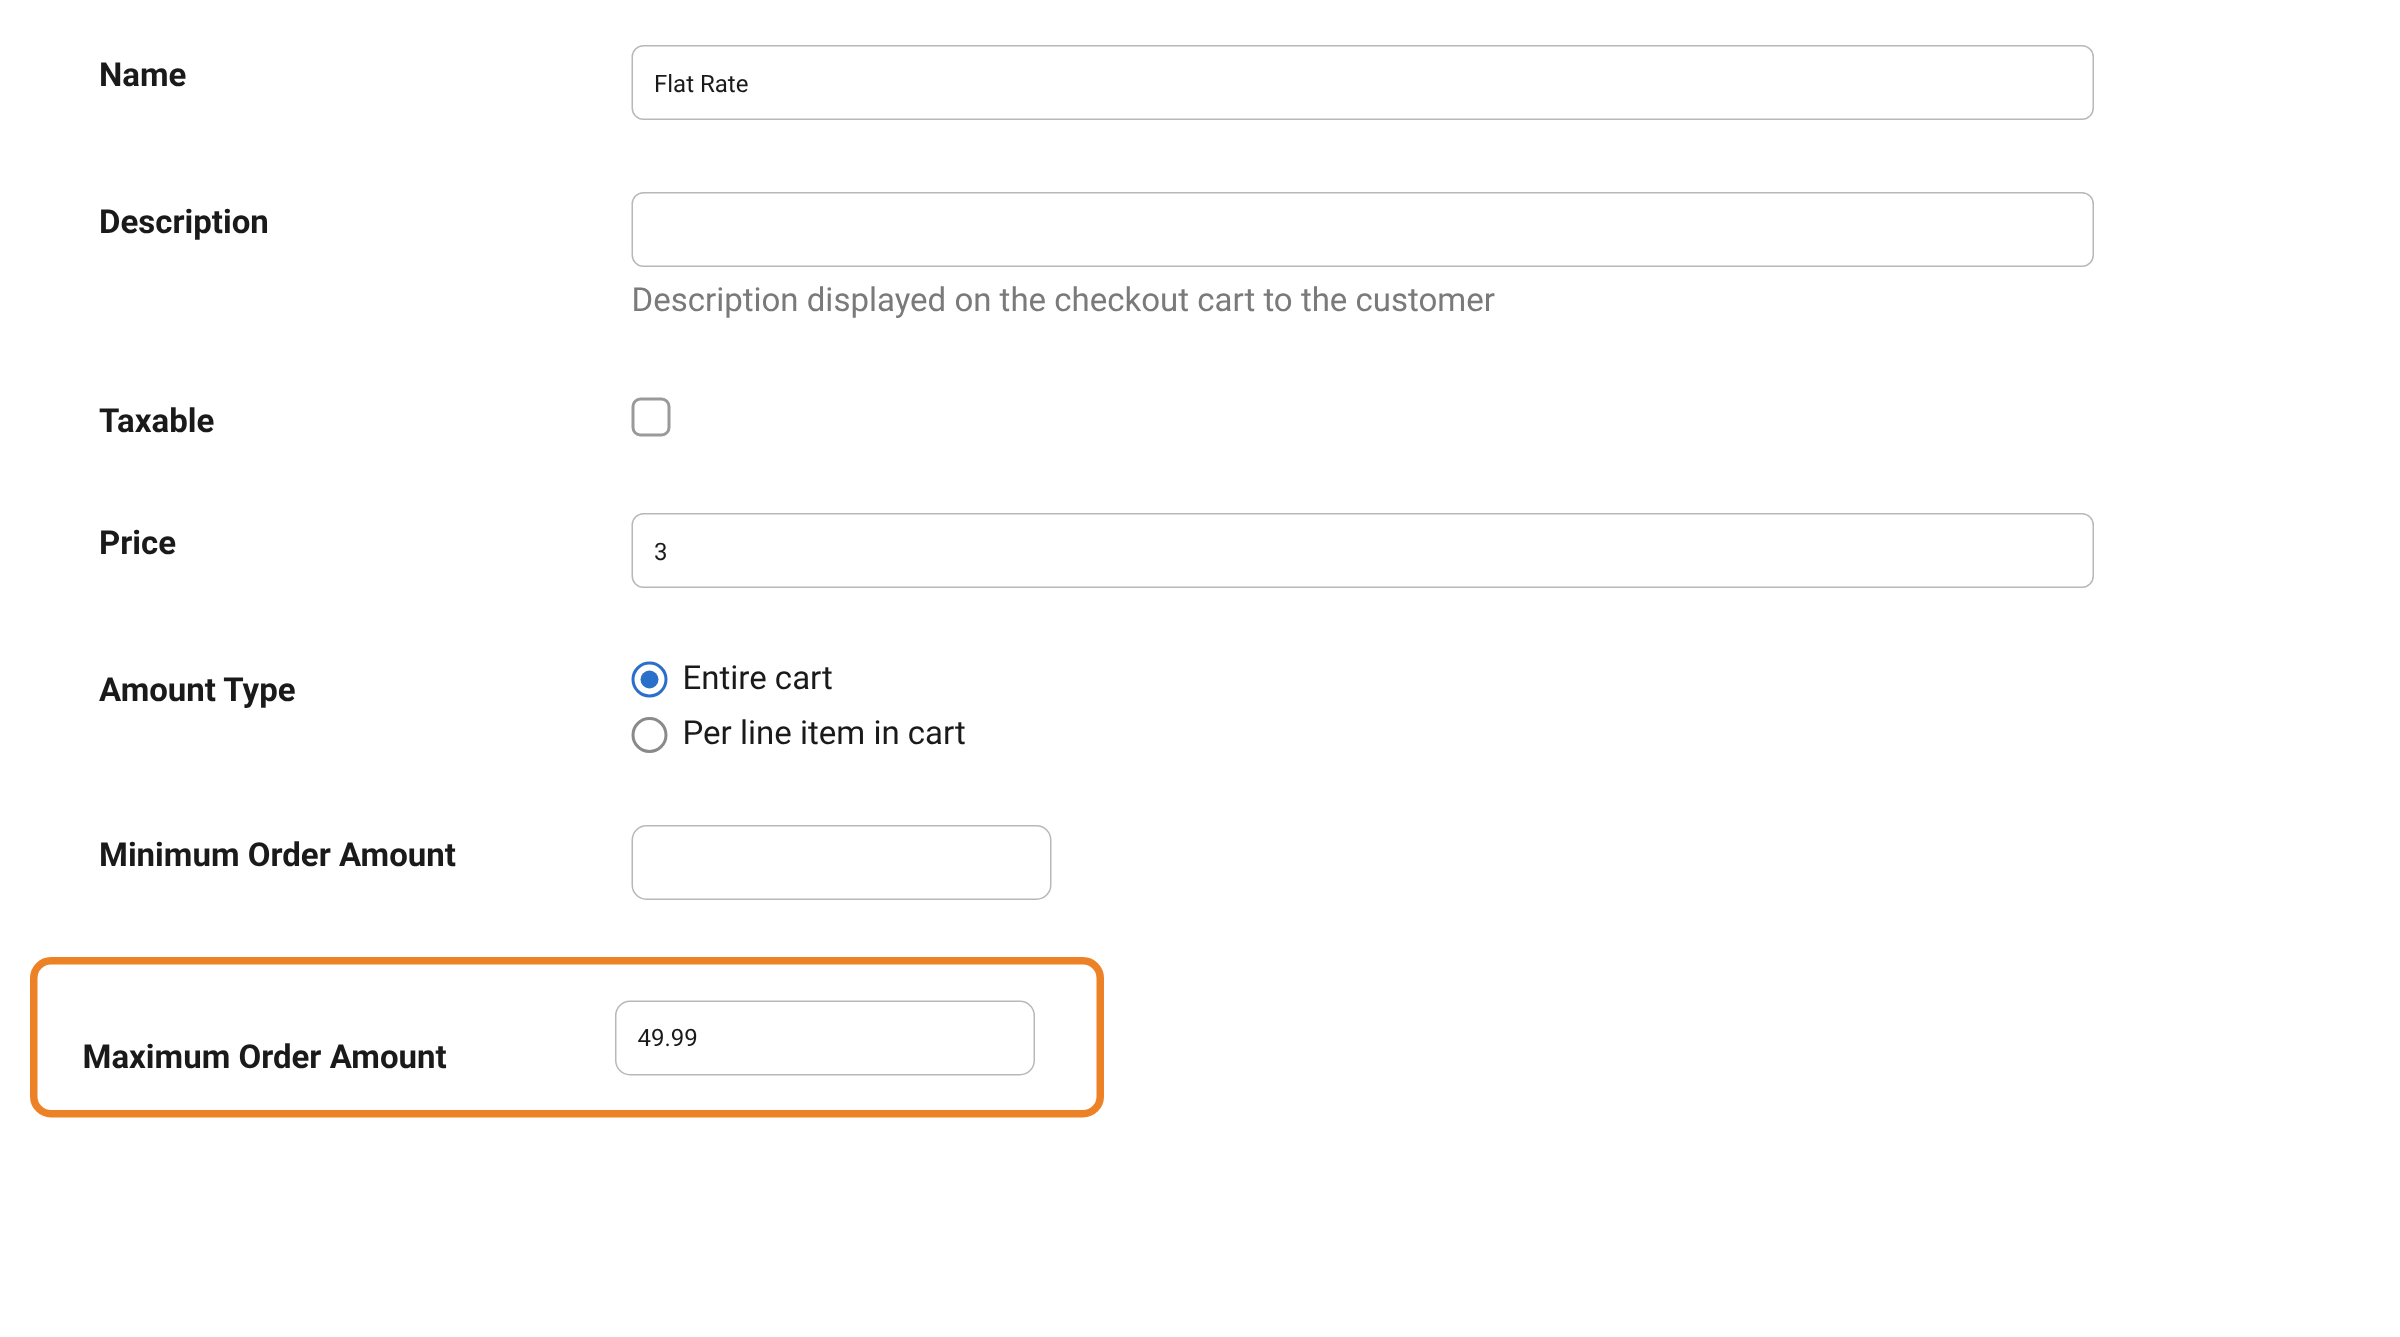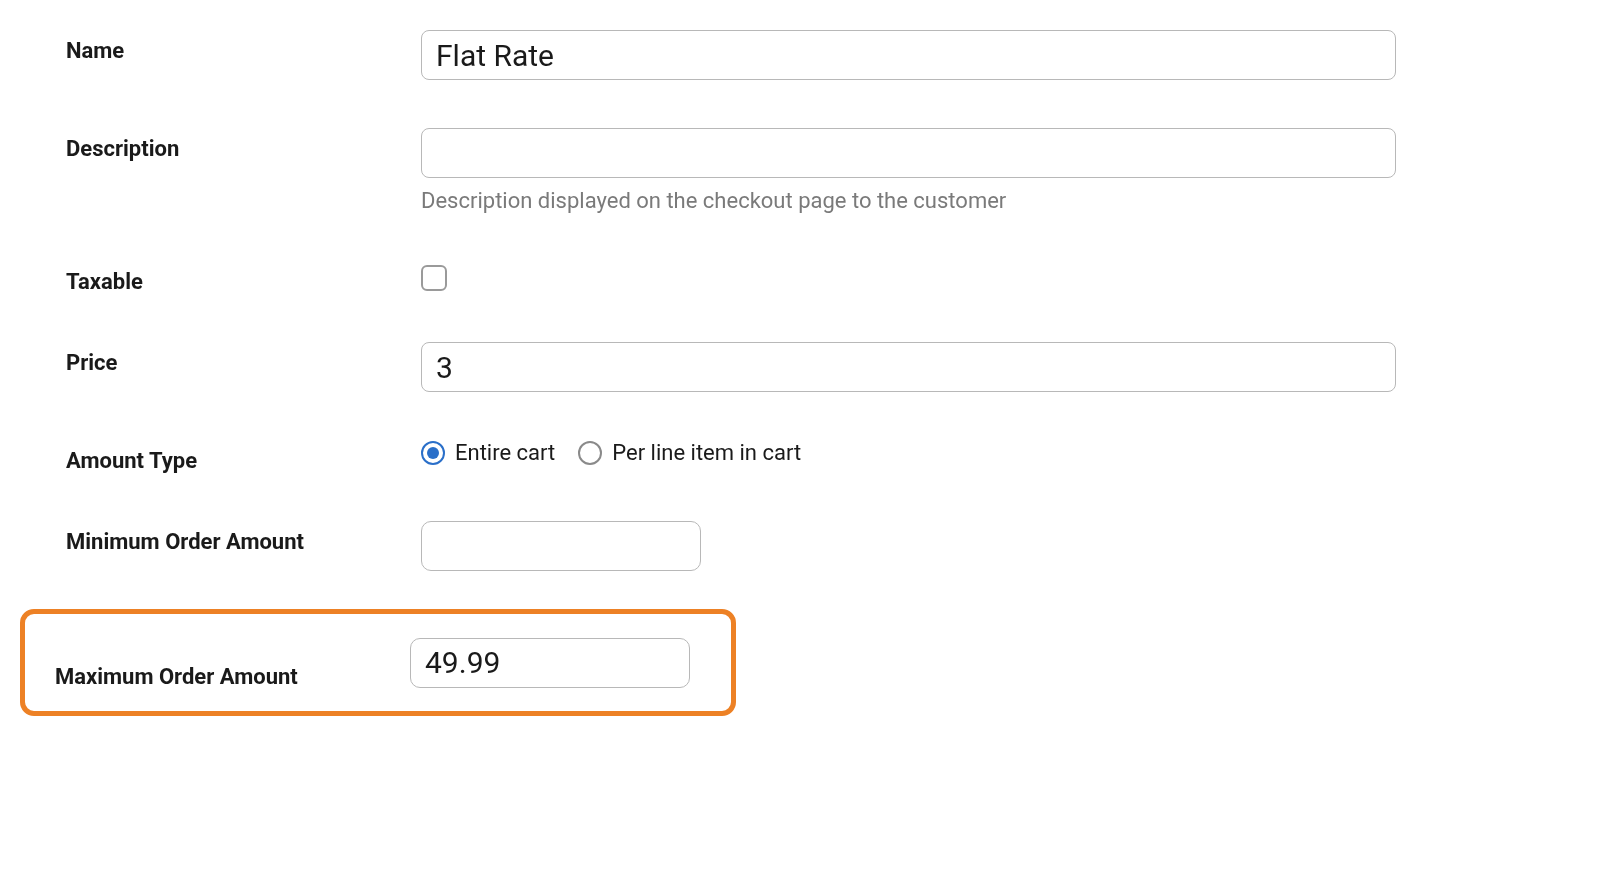--- a/index.html
+++ b/index.html
@@ -32,21 +32,21 @@
       padding-top: 8px;
     }
     .form-control-wrap {
       flex: 1;
       max-width: 975px;
     }
     .text-input {
       width: 100%;
       height: 50px;
       padding: 8px 14px;
-      font-size: 30px;
+      font-size: 16px;
       color: #1a1a1a;
       border: 1px solid #b8b8b8;
       border-radius: 8px;
       background: #fff;
       outline: none;
       font-family: inherit;
     }
     .text-input.narrow {
       width: 280px;
       border-radius: 10px;
@@ -60,22 +60,22 @@
       width: 26px;
       height: 26px;
       border: 2px solid #9a9a9a;
       border-radius: 6px;
       background: #fff;
       cursor: pointer;
       margin-top: 4px;
     }
     .radio-group {
       display: flex;
-      flex-direction: row;
-      gap: 23px;
+      flex-direction: column;
+      gap: 12px;
     }
     .radio-row {
       display: flex;
       align-items: center;
       gap: 10px;
       cursor: pointer;
     }
     .radio-outer {
       width: 24px;
       height: 24px;
@@ -125,21 +125,21 @@
   <div class="form-control-wrap">
     <input type="text" class="text-input" value="Flat Rate" style="">
   </div>
 </div>
 
 
 <div class="form-row">
   <div class="form-label">Description</div>
   <div class="form-control-wrap">
     <input type="text" class="text-input" value="" style="">
-    <div class="helper-text">Description displayed on the checkout page to the customer</div>
+    <div class="helper-text">Description displayed on the checkout cart to the customer</div>
   </div>
 </div>
 
 
 <div class="form-row">
   <div class="form-label">Taxable</div>
   <div class="form-control-wrap">
     <div class="checkbox"></div>
   </div>
 </div>

